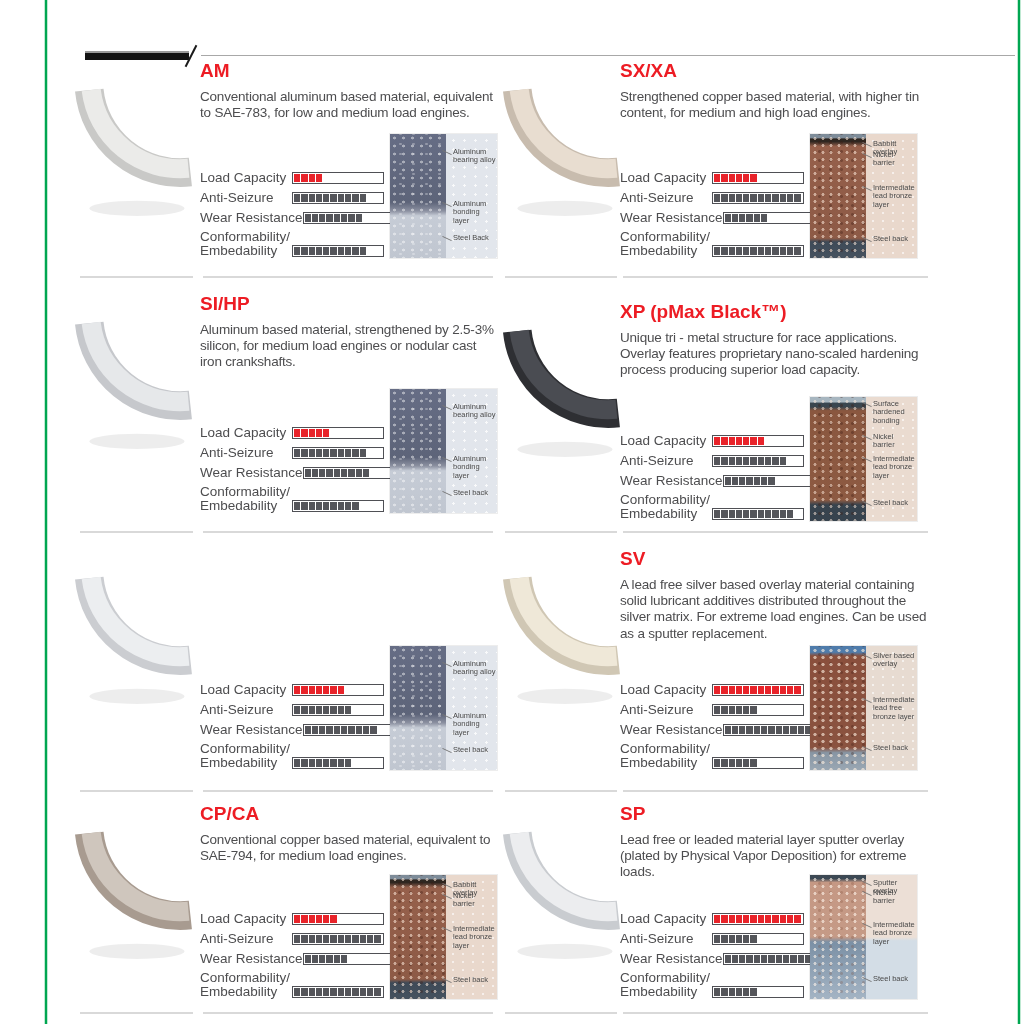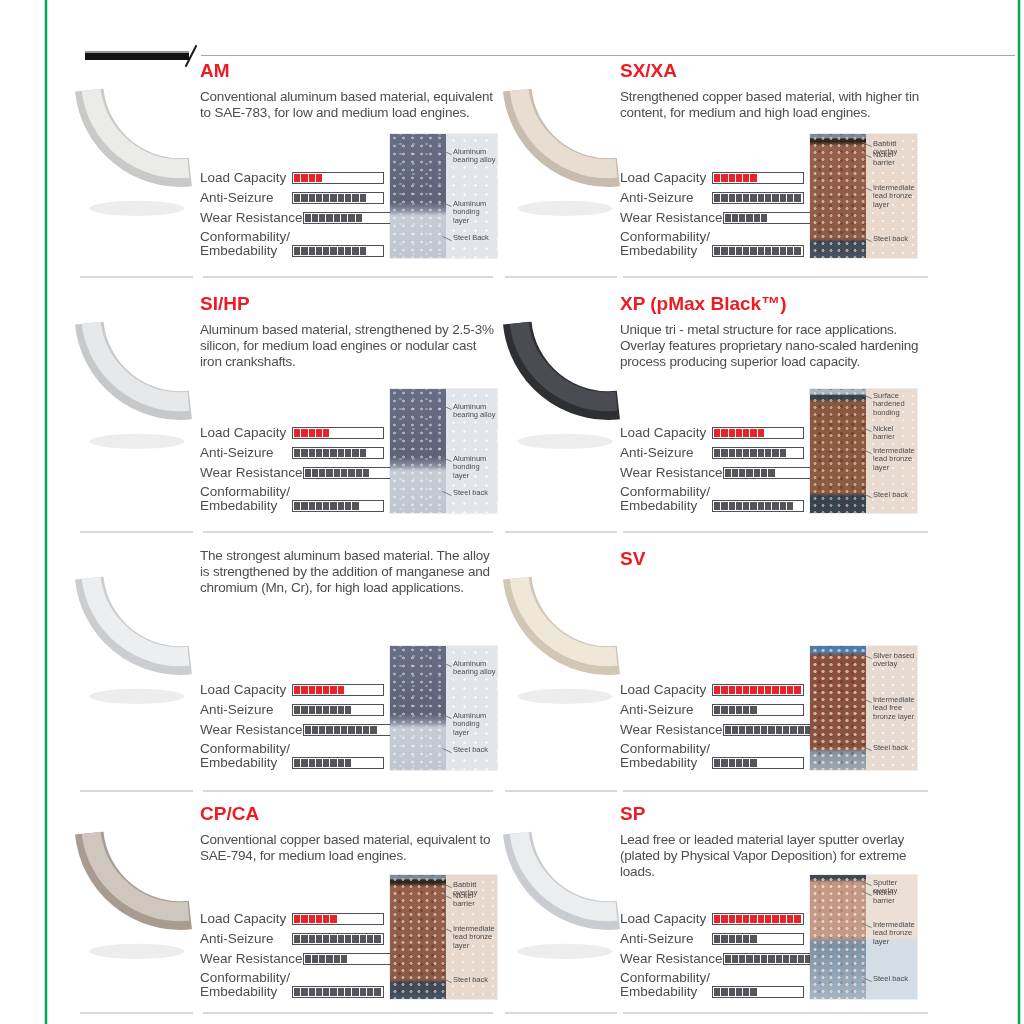--- a/index.html
+++ b/index.html
@@ -319,21 +319,21 @@
 
     <div class="layers t-alu">
       <div class="strip"></div>
       <div class="panel"></div>
       <div class="layer-label" style="top:14px">Aluminum bearing alloy</div>
             <div class="layer-label" style="top:66px">Aluminum bonding layer</div>
             <div class="layer-label" style="top:100px">Steel back</div>
     </div>
     </div>
       </section>
-      <section class="sec" style="left: 500px; top: 293px; width: 430px; height: 220px;">
+      <section class="sec" style="left: 500px; top: 301px; width: 430px; height: 220px;">
 
    <svg class="shell" style="left:2px;top:22px;" width="124" height="142" viewBox="0 0 130 148">
      <ellipse cx="66" cy="132" rx="50" ry="8" fill="#000" opacity="0.07"></ellipse>
      <path d="M16 8 A 96 96 0 0 0 122 94" stroke="#2e2f33" stroke-width="30" fill="none"></path>
      <path d="M18 8 A 94 94 0 0 0 120 90" stroke="#4a4c52" stroke-width="20" fill="none"></path>
    </svg>
     <div class="sec-body" style="margin-left:120px">
       <h2 class="sec-heading">XP (pMax Black™)</h2>
       <p class="sec-text">Unique tri - metal structure for race applications. Overlay features proprietary nano-scaled hardening process producing superior load capacity.</p>
     </div>
@@ -407,21 +407,20 @@
     </div>
       </section>
       <section class="sec" style="left: 60px; top: 548px; width: 437px; height: 222px;">
 
    <svg class="shell" style="left:14px;top:22px;" width="124" height="142" viewBox="0 0 130 148">
      <ellipse cx="66" cy="132" rx="50" ry="8" fill="#000" opacity="0.07"></ellipse>
      <path d="M16 8 A 96 96 0 0 0 122 94" stroke="#cbcdd1" stroke-width="30" fill="none"></path>
      <path d="M18 8 A 94 94 0 0 0 120 90" stroke="#eceef0" stroke-width="20" fill="none"></path>
    </svg>
     <div class="sec-body" style="margin-left:140px">
-      <p class="sec-text">The strongest aluminum based material. The alloy is strengthened by the addition of manganese and chromium (Mn, Cr), for high load applications.</p>
     </div>
     <div class="sec-bottom" style="left:140px">
       <div class="ratings">
             <div class="rating-row">
       <span class="rlabel">Load Capacity</span>
       <div class="bar">
                 <span class="seg red" style="background:#e8232a"></span>
                 <span class="seg red" style="background:#e8232a"></span>
                 <span class="seg red" style="background:#e8232a"></span>
                 <span class="seg red" style="background:#e8232a"></span>
@@ -484,20 +483,21 @@
       </section>
       <section class="sec" style="left: 500px; top: 548px; width: 430px; height: 222px;">
 
    <svg class="shell" style="left:2px;top:22px;" width="124" height="142" viewBox="0 0 130 148">
      <ellipse cx="66" cy="132" rx="50" ry="8" fill="#000" opacity="0.07"></ellipse>
      <path d="M16 8 A 96 96 0 0 0 122 94" stroke="#d0c7b4" stroke-width="30" fill="none"></path>
      <path d="M18 8 A 94 94 0 0 0 120 90" stroke="#efe8d8" stroke-width="20" fill="none"></path>
    </svg>
     <div class="sec-body" style="margin-left:120px">
       <h2 class="sec-heading">SV</h2>
+      <p class="sec-text">A lead free silver based overlay material containing solid lubricant additives distributed throughout the silver matrix. For extreme load engines. Can be used as a sputter replacement.</p>
     </div>
     <div class="sec-bottom" style="left:120px">
       <div class="ratings">
             <div class="rating-row">
       <span class="rlabel">Load Capacity</span>
       <div class="bar">
                 <span class="seg red" style="background:#e8232a"></span>
                 <span class="seg red" style="background:#e8232a"></span>
                 <span class="seg red" style="background:#e8232a"></span>
                 <span class="seg red" style="background:#e8232a"></span>

